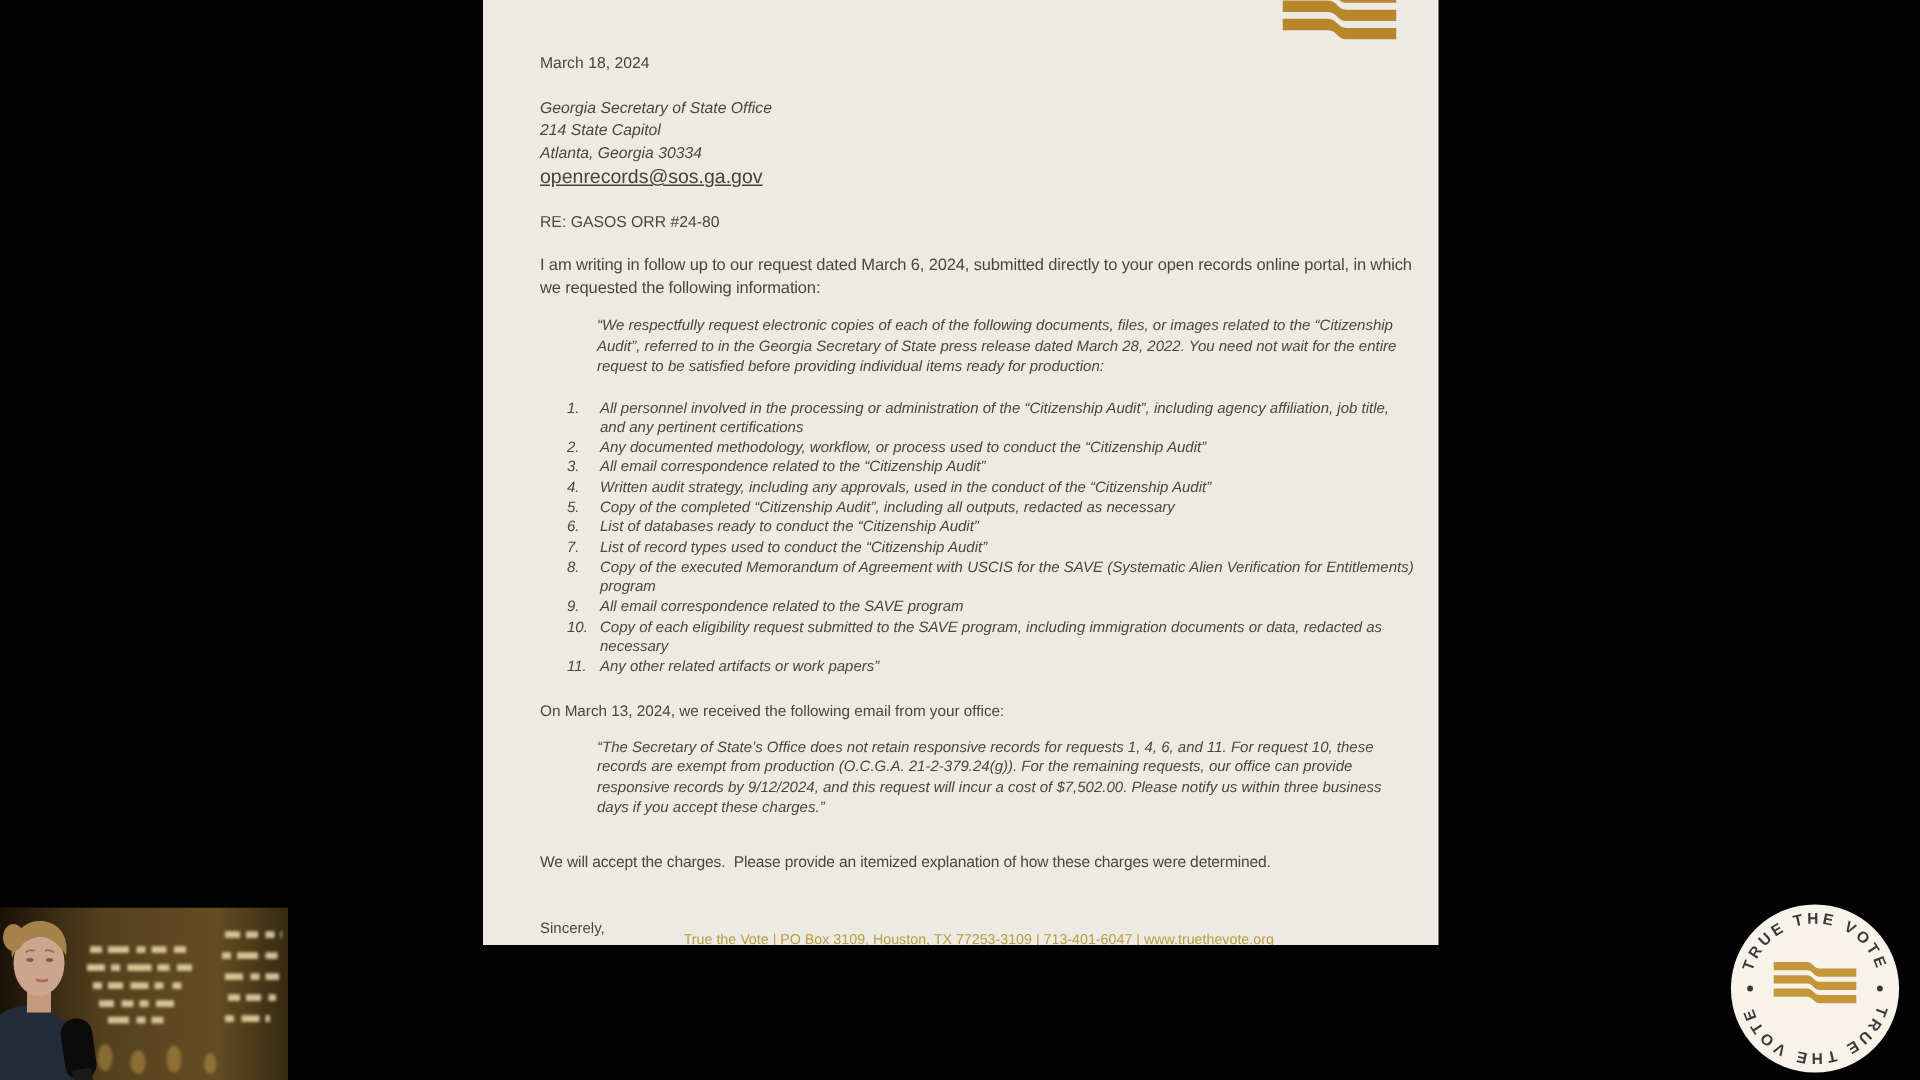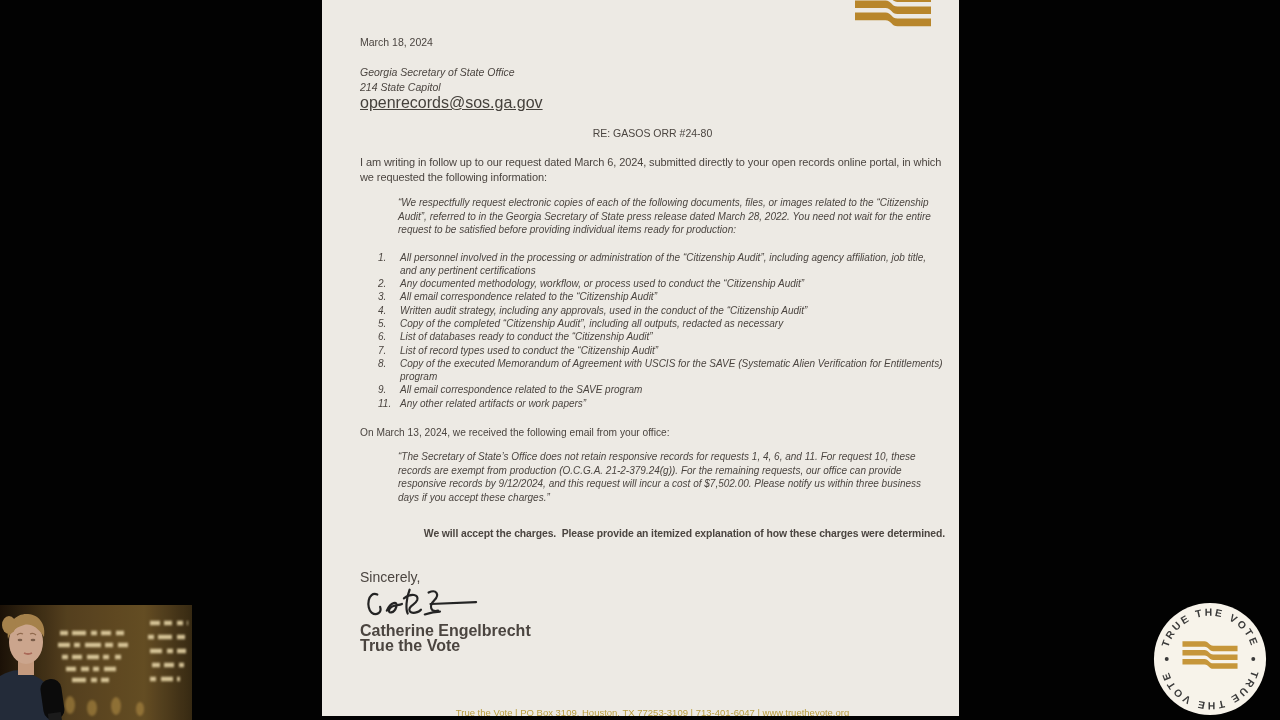--- a/index.html
+++ b/index.html
@@ -1,40 +1,40 @@
 <!DOCTYPE html>
 <html><head>
 <meta charset="utf-8">
 <style>
   html,body{margin:0;padding:0;background:#000;}
   body{width:1280px;height:720px;overflow:hidden;position:relative;
        font-family:"Liberation Sans",sans-serif;}
   .stage{position:absolute;inset:0;background:#020202;}
 
   
-  .paper{position:absolute;left:322px;top:0;width:637px;height:716px;
+  .paper{position:absolute;left:322px;top:0;width:637px;height:630px;
          background:#edeae4;overflow:hidden;box-sizing:border-box;
          padding:36px 14px 0 38px;color:#4b4540;}
   .corner-logo{position:absolute;top:-12px;right:28px;}
   .date{font-size:10.5px;}
   .address{margin-top:17px;font-size:10.5px;line-height:15px;font-style:italic;}
-  .email-line{font-size:16px;line-height:15px;}
+  .email-line{font-size:13px;line-height:15px;}
   .email-line span{text-decoration:underline;color:#45413c;}
-  .subject{margin-top:17px;font-size:10.5px;text-align:center;}
+  .subject{margin-top:17px;font-size:10.5px;}
   .intro{margin:16px 0 0 0;font-size:11px;line-height:15px;letter-spacing:-0.1px;}
   .quote{margin:11px 12px 0 38px;font-style:italic;font-size:10px;line-height:13.5px;}
   .req-list{margin:14px 0 0 18px;}
   .req-item{display:grid;grid-template-columns:20px 1fr;column-gap:2px;
             font-style:italic;font-size:10px;line-height:13.3px;}
   .req-item .num{text-align:left;}
   .email-intro{margin:16px 0 0 0;font-size:10.2px;line-height:14px;}
   .reply{margin-top:10px;}
-  .acceptance{margin:24px 0 0 0;font-weight:bold;font-size:10.4px;white-space:nowrap;
-              letter-spacing:-0.1px;text-align:right;}
-  .closing{margin-top:32px;font-size:14px;line-height:13px;}
+  .acceptance{margin:24px 0 0 0;font-weight:normal;font-size:10.4px;white-space:nowrap;
+              letter-spacing:-0.1px;}
+  .closing{margin-top:32px;font-size:10px;line-height:13px;}
   .signature{display:block;margin:1px 0 0 2px;}
   .signer{font-size:16px;line-height:15px;font-weight:bold;}
   .footer-line{position:absolute;left:38px;right:14px;bottom:-4px;height:13px;
                text-align:center;color:#b99d3f;font-size:9.5px;white-space:nowrap;}
 
   
   .webcam{position:absolute;left:0;top:605px;width:192px;height:115px;overflow:hidden;
           background:#241808;}
   .webcam svg{display:block;}
 
@@ -60,20 +60,21 @@
 
     <div class="date">March 18, 2024</div>
 
     <div class="address">
 
         <div>Georgia Secretary of State Office</div>
 
 
         <div>214 State Capitol</div>
 
+        <div>Atlanta, Georgia 30334</div>
       </div>
     <div class="email-line">
       <span>openrecords@sos.ga.gov</span>
     </div>
 
     <div class="subject">RE: GASOS ORR #24-80</div>
 
     <p class="intro">I am writing in follow up to our request dated March 6, 2024, submitted directly to your open records online portal, in which we requested the following information:</p>
 
     <p class="quote">“We respectfully request electronic copies of each of the following documents, files, or images related to the “Citizenship Audit”, referred to in the Georgia Secretary of State press release dated March 28, 2022. You need not wait for the entire request to be satisfied before providing individual items ready for production:</p>
@@ -118,20 +119,24 @@
         <div class="req-item">
           <span class="num">8.</span>
           <span>Copy of the executed Memorandum of Agreement with USCIS for the SAVE (Systematic Alien Verification for Entitlements) program</span>
         </div>
 
         <div class="req-item">
           <span class="num">9.</span>
           <span>All email correspondence related to the SAVE program</span>
         </div>
 
+        <div class="req-item">
+          <span class="num">10.</span>
+          <span>Copy of each eligibility request submitted to the SAVE program, including immigration documents or data, redacted as necessary</span>
+        </div>
 
         <div class="req-item">
           <span class="num">11.</span>
           <span>Any other related artifacts or work papers”</span>
         </div>
       </div>
 
     <p class="email-intro">On March 13, 2024, we received the following email from your office:</p>
 
     <p class="quote reply">“The Secretary of State’s Office does not retain responsive records for requests 1, 4, 6, and 11. For request 10, these records are exempt from production (O.C.G.A. 21-2-379.24(g)). For the remaining requests, our office can provide responsive records by 9/12/2024, and this request will incur a cost of $7,502.00. Please notify us within three business days if you accept these charges.”</p>

